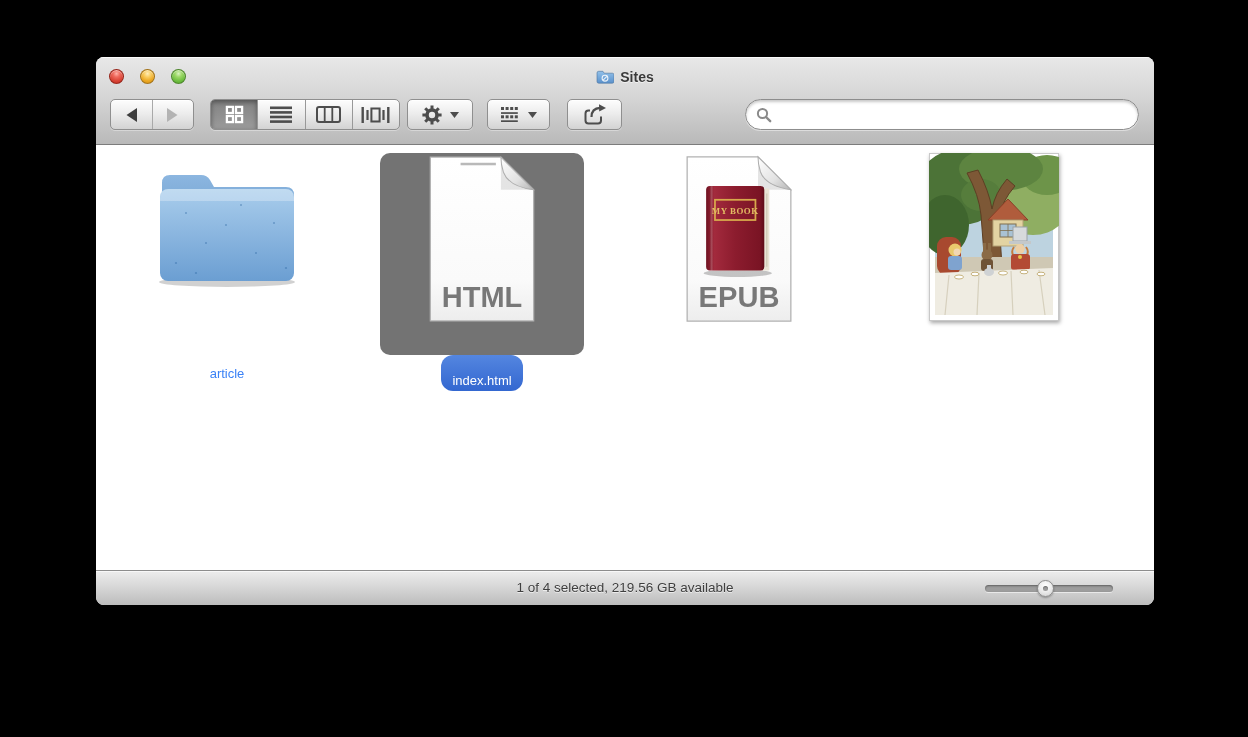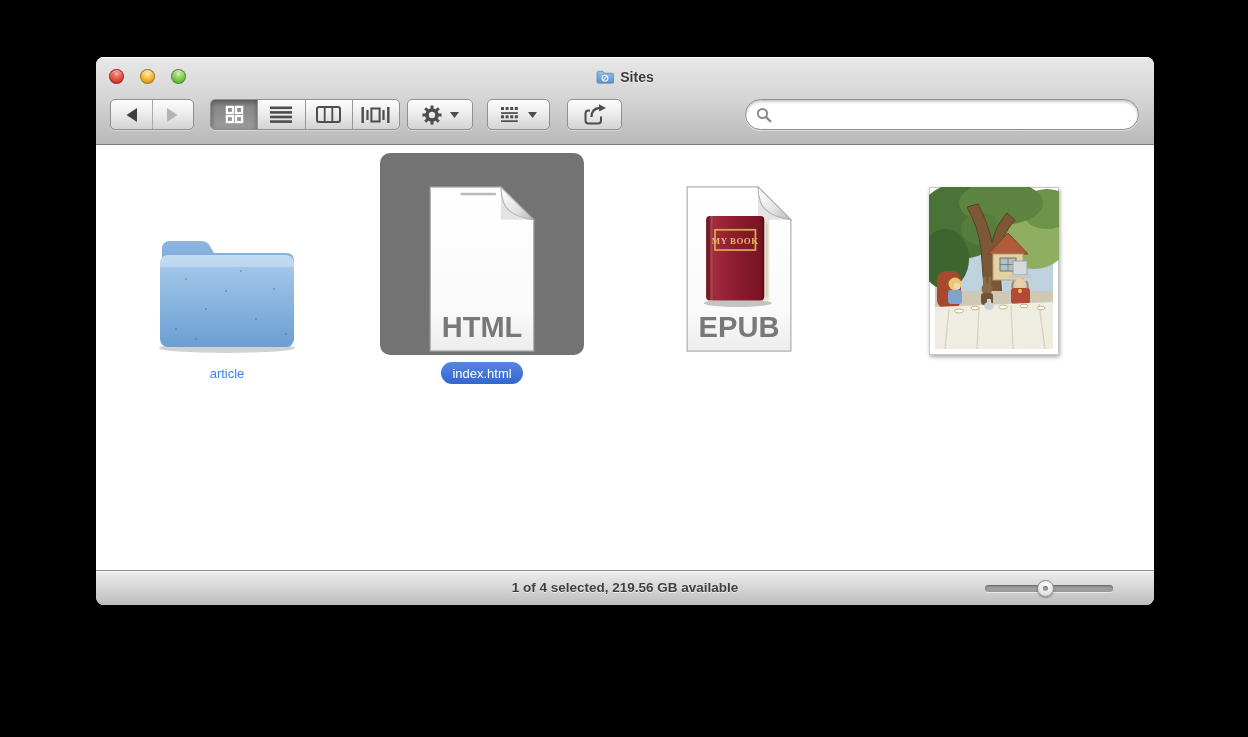--- a/index.html
+++ b/index.html
@@ -73,41 +73,41 @@
     display:flex; align-items:center; padding:0 10px; gap:5px;
   }
   .search-input { flex:1; border:none; outline:none; background:transparent; font-size:14px; font-family:"Liberation Sans",sans-serif; color:#222; }
 
   
   .content { position:absolute; top:88px; bottom:35px; left:0; right:0; background:#fff; }
   .item { position:absolute; top:8px; width:210px; text-align:center; }
   .item-0 { left:26px; } .item-1 { left:281px; } .item-2 { left:538px; } .item-3 { left:793px; }
   .icon-box {
     width:204px; height:202px; margin:0 auto; border-radius:10px;
-    display:flex; align-items:flex-end; justify-content:center;
+    display:flex; align-items:flex-start; justify-content:center;
   }
   .icon-box.selected { background:#737373; }
   .item-label-row { margin-top:7px; height:22px; display:flex; align-items:center; justify-content:center; }
   .item-label { font-size:13px; color:#3b82f6; }
   .item-label.pill {
     background:linear-gradient(180deg,#5486e0 0%, #3367d0 100%);
-    color:#fff; padding:4px 11px 3px; border-radius:12px;
+    color:#fff; padding:18px 11px 3px; border-radius:12px;
   }
   .thumb-frame { box-shadow:1px 2px 4px rgba(0,0,0,.35); }
 
   
   .statusbar {
     position:absolute; bottom:0; left:0; right:0; height:35px;
     background:linear-gradient(180deg,#ededed 0%, #d3d3d3 55%, #bcbcbc 100%);
     border-top:1px solid #8d8d8d;
     box-shadow:inset 0 1px 0 rgba(255,255,255,.65);
   }
   .status-text {
     position:absolute; left:0; right:0; top:0; line-height:33px; text-align:center;
-    font-size:13.5px; color:#3f3f3f; text-shadow:0 1px 0 rgba(255,255,255,.6);font-weight:bold;
+    font-size:13.5px; color:#3f3f3f; text-shadow:0 1px 0 rgba(255,255,255,.6);
   }
   .zoom-slider { position:absolute; right:41px; top:14px; width:128px; height:7px; }
   .slider-track {
     width:100%; height:7px; border-radius:4px; background:#9d9d9d;
     box-shadow:inset 0 1px 2px rgba(0,0,0,.4), 0 1px 0 rgba(255,255,255,.55);
   }
   .slider-knob {
     position:absolute; left:calc(47% - 8.5px); top:-5px; width:17px; height:17px; border-radius:50%;
     background:radial-gradient(circle at 50% 32%, #ffffff 0%, #ededed 45%, #cfcfcf 100%);
     border:1px solid #8c8c8c; box-shadow:0 1px 2px rgba(0,0,0,.3);

